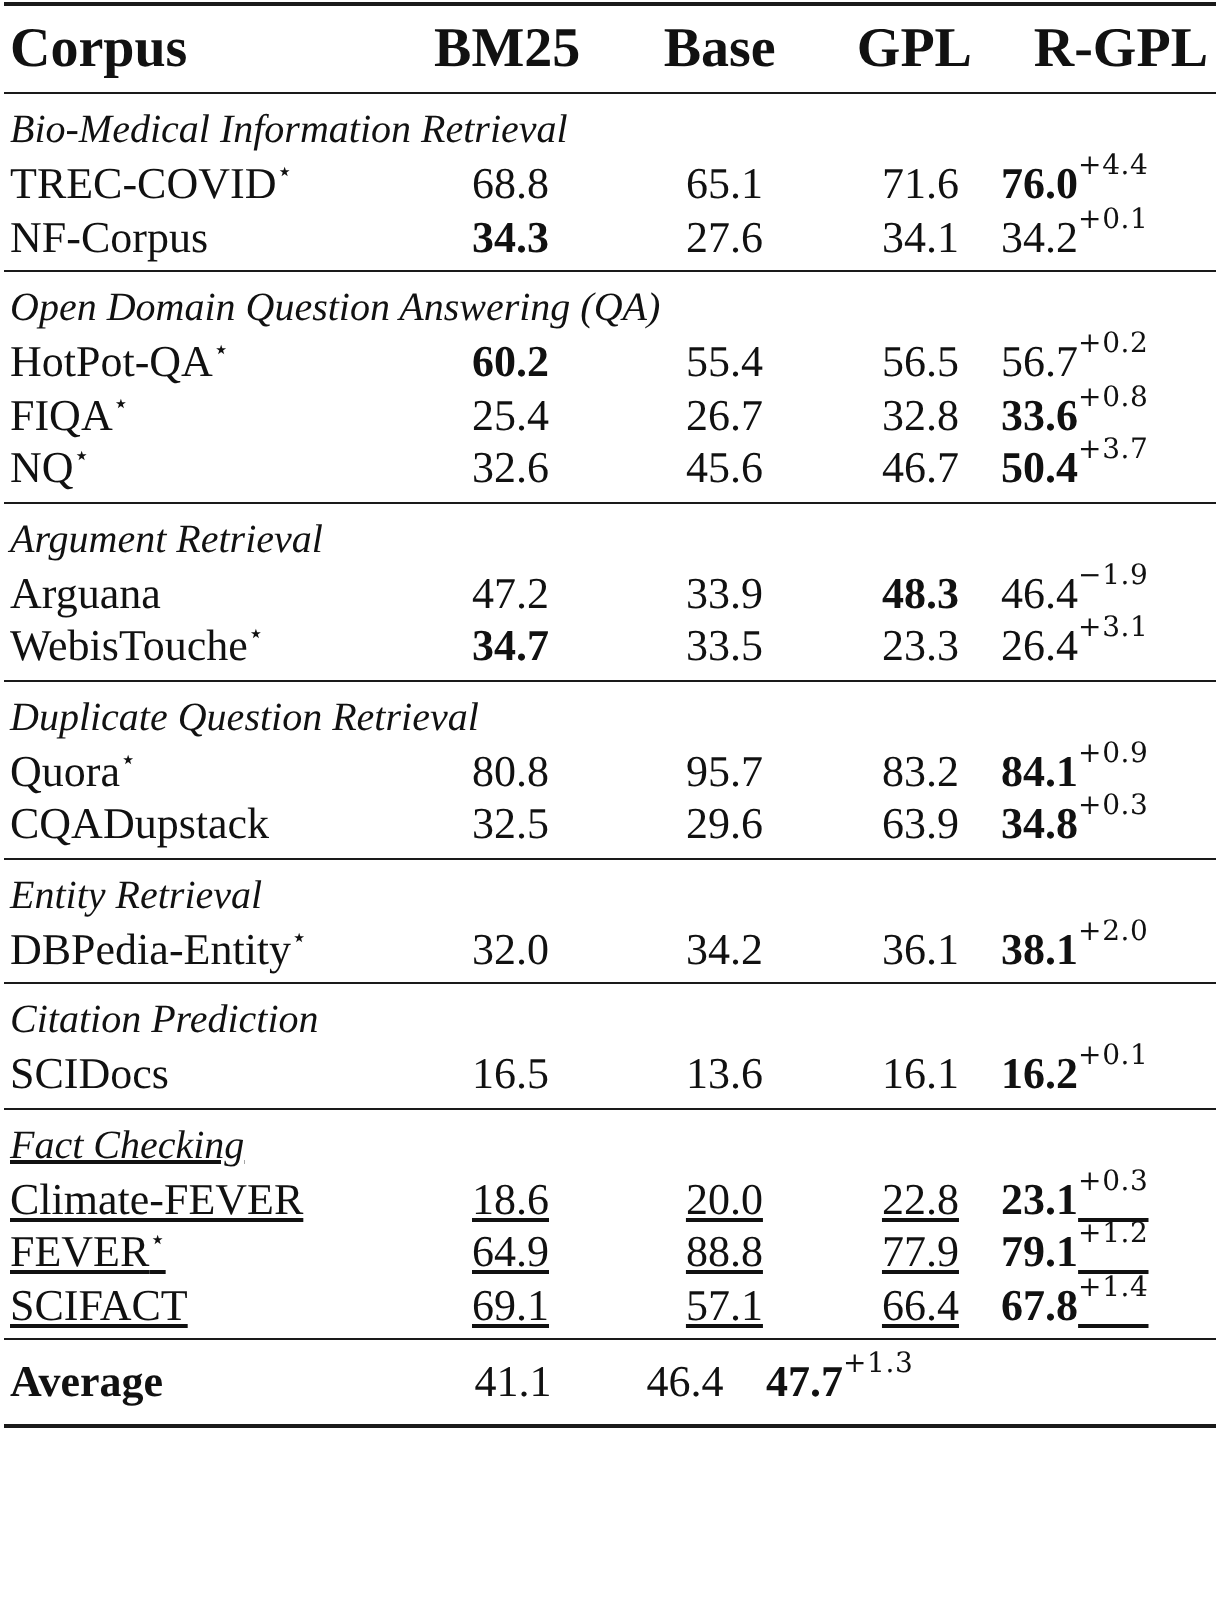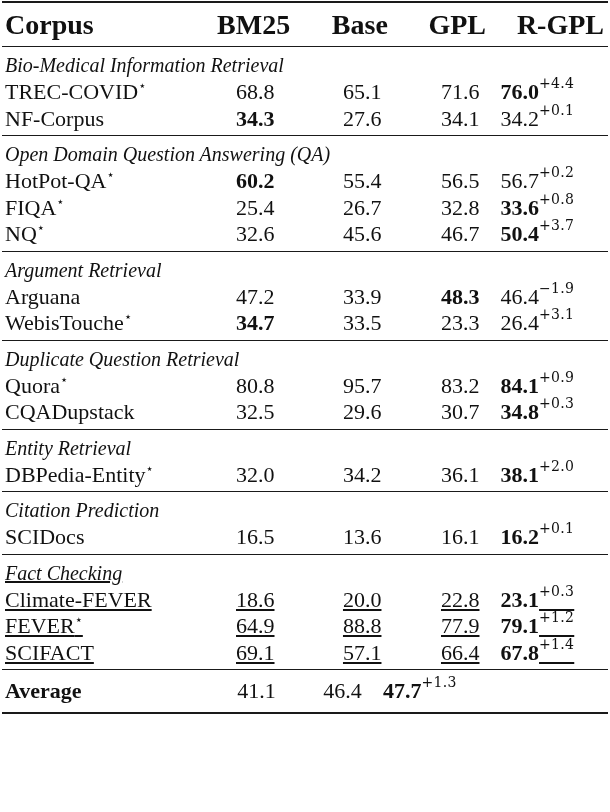--- a/index.html
+++ b/index.html
@@ -127,21 +127,21 @@
           <div class="c0"><span>Quora</span><span class="star">⋆</span></div>
           <div class="c1">80.8</div>
           <div class="c2">95.7</div>
           <div class="c3">83.2</div>
           <div class="c4"><span class="b val">84.1</span><span class="delta">+0.9</span></div>
         </div>
         <div class="row">
           <div class="c0"><span>CQADupstack</span></div>
           <div class="c1">32.5</div>
           <div class="c2">29.6</div>
-          <div class="c3">30.7</div>
+          <div class="c3">63.9</div>
           <div class="c4"><span class="b val">34.8</span><span class="delta">+0.3</span></div>
         </div>
       </div>
       <div class="section">
         <div class="cat">Entity Retrieval</div>
         <div class="row">
           <div class="c0"><span>DBPedia-Entity</span><span class="star">⋆</span></div>
           <div class="c1">32.0</div>
           <div class="c2">34.2</div>
           <div class="c3">36.1</div>

